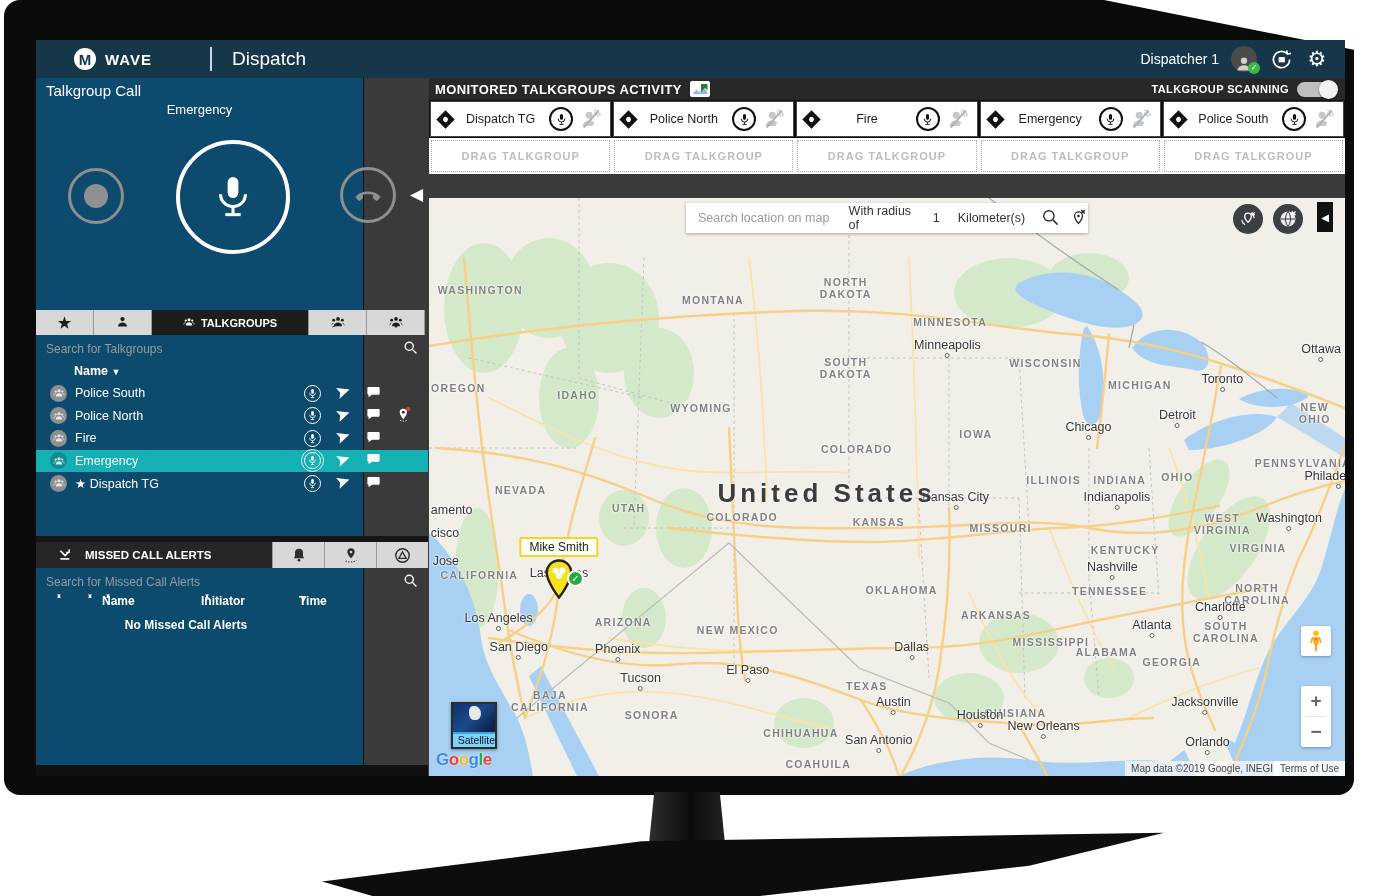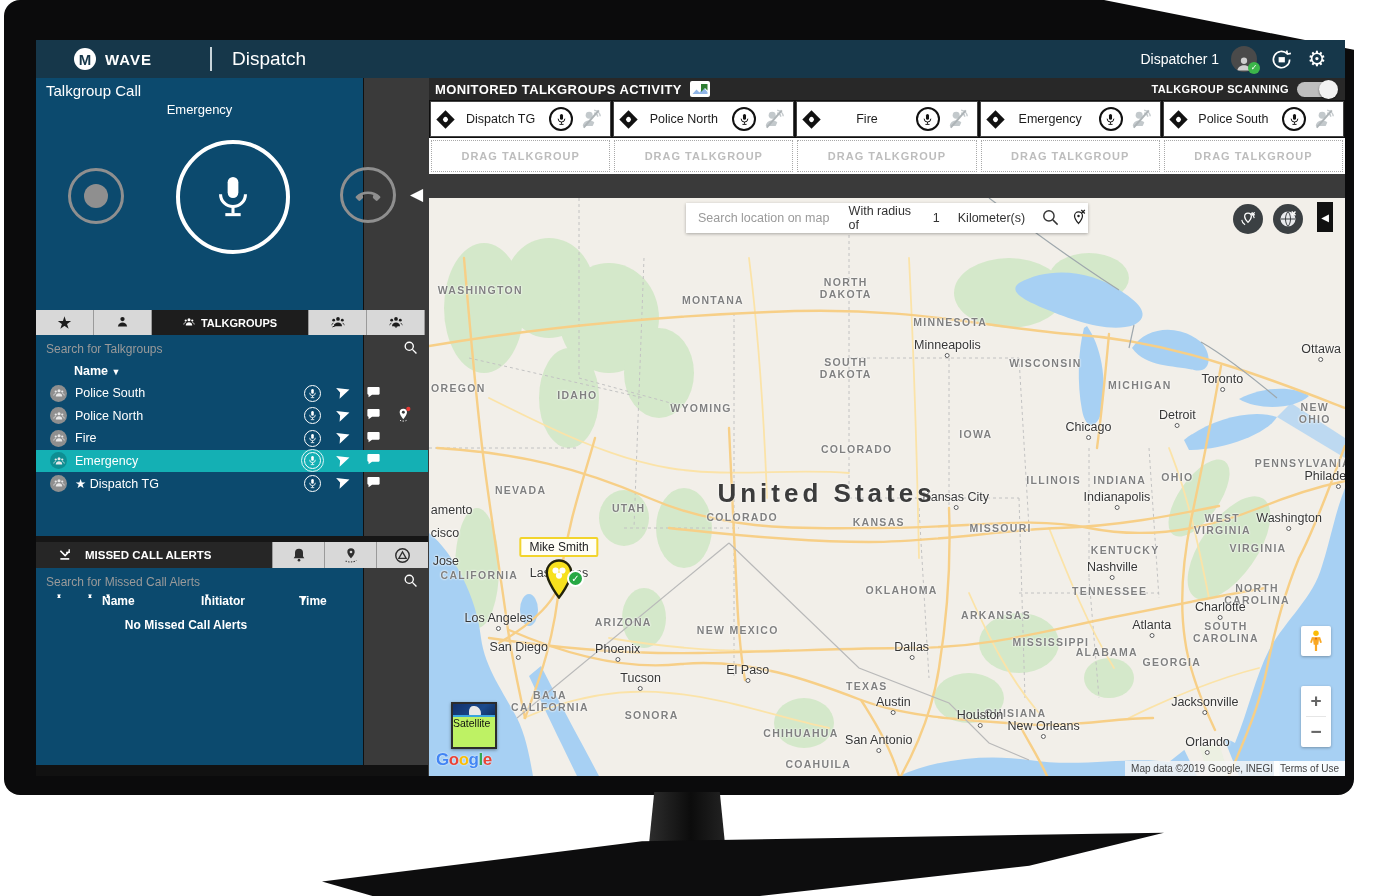--- a/index.html
+++ b/index.html
@@ -113,21 +113,21 @@
   .map-circ-btn { position:absolute; top:6px; width:30px; height:30px; border-radius:50%; background:#3b4043; display:flex; align-items:center; justify-content:center; }
   .map-collapse { position:absolute; left:888px; top:4px; width:16px; height:30px; background:#111; color:#fff; font-size:10px; display:flex; align-items:center; justify-content:center; }
 
   .marker { position:absolute; left:130px; top:352px; width:30px; height:40px; z-index:5; }
   .marker-label { position:absolute; left:130px; top:340px; transform:translate(-50%,-100%); background:#fffef5; border:2px solid #f2d42c; border-radius:2px; padding:1px 8px; font-size:12px; color:#222; white-space:nowrap; z-index:6; }
   .marker-check { position:absolute; left:138px; top:372px; width:17px; height:17px; border-radius:50%; background:#27a844; border:2px solid #fff; color:#fff; font-size:10px; line-height:14px; text-align:center; z-index:7; }
 
   .sat-btn { position:absolute; left:22px; top:504px; width:46px; height:47px; border:2px solid #2c2c2c; background:#08142c; box-shadow:0 1px 3px rgba(0,0,0,.4); }
   .sat-img { position:absolute; inset:0; background:linear-gradient(135deg,#12306b 0%,#1b4a8c 40%,#0c1f47 75%,#233 100%); }
   .sat-img::after { content:""; position:absolute; left:16px; top:2px; width:12px; height:14px; background:#e8e8e8; border-radius:40% 60% 50% 50%; }
-  .sat-strip { position:absolute; left:0; bottom:0; width:100%; height:32px; background:#bef264; border-top:2px solid #3aa4dd; color:#111; font-size:10.5px; text-align:left; line-height:13px; }
+  .sat-strip { position:absolute; left:0; bottom:0; width:100%; height:15px; background:#7dd3fc; border-top:2px solid #3aa4dd; color:#111; font-size:10.5px; text-align:right; line-height:13px; }
   .google-logo { position:absolute; left:7px; top:552px; font-size:17px; font-weight:bold; letter-spacing:-.5px; }
   .google-logo span { text-shadow:0 0 2px #fff; }
 
   .pegman-btn { position:absolute; left:872px; top:428px; width:30px; height:30px; background:#fff; border-radius:2px; box-shadow:0 1px 3px rgba(0,0,0,.3); display:flex; align-items:center; justify-content:center; }
   .zoom-box { position:absolute; left:872px; top:488px; width:30px; height:61px; background:#fff; border-radius:2px; box-shadow:0 1px 3px rgba(0,0,0,.3); display:flex; flex-direction:column; }
   .zoom-btn { flex:1; display:flex; align-items:center; justify-content:center; color:#666; font-size:19px; font-weight:bold; }
   .zoom-sep { height:1px; background:#e6e6e6; margin:0 5px; }
 
   .attrib { position:absolute; right:66px; bottom:0; height:15px; background:rgba(245,245,245,.82); color:#444; font-size:10px; line-height:15px; padding:0 6px; }
   .terms { position:absolute; right:0; bottom:0; height:15px; background:rgba(255,255,255,.9); color:#444; font-size:10px; line-height:15px; padding:0 6px; }

